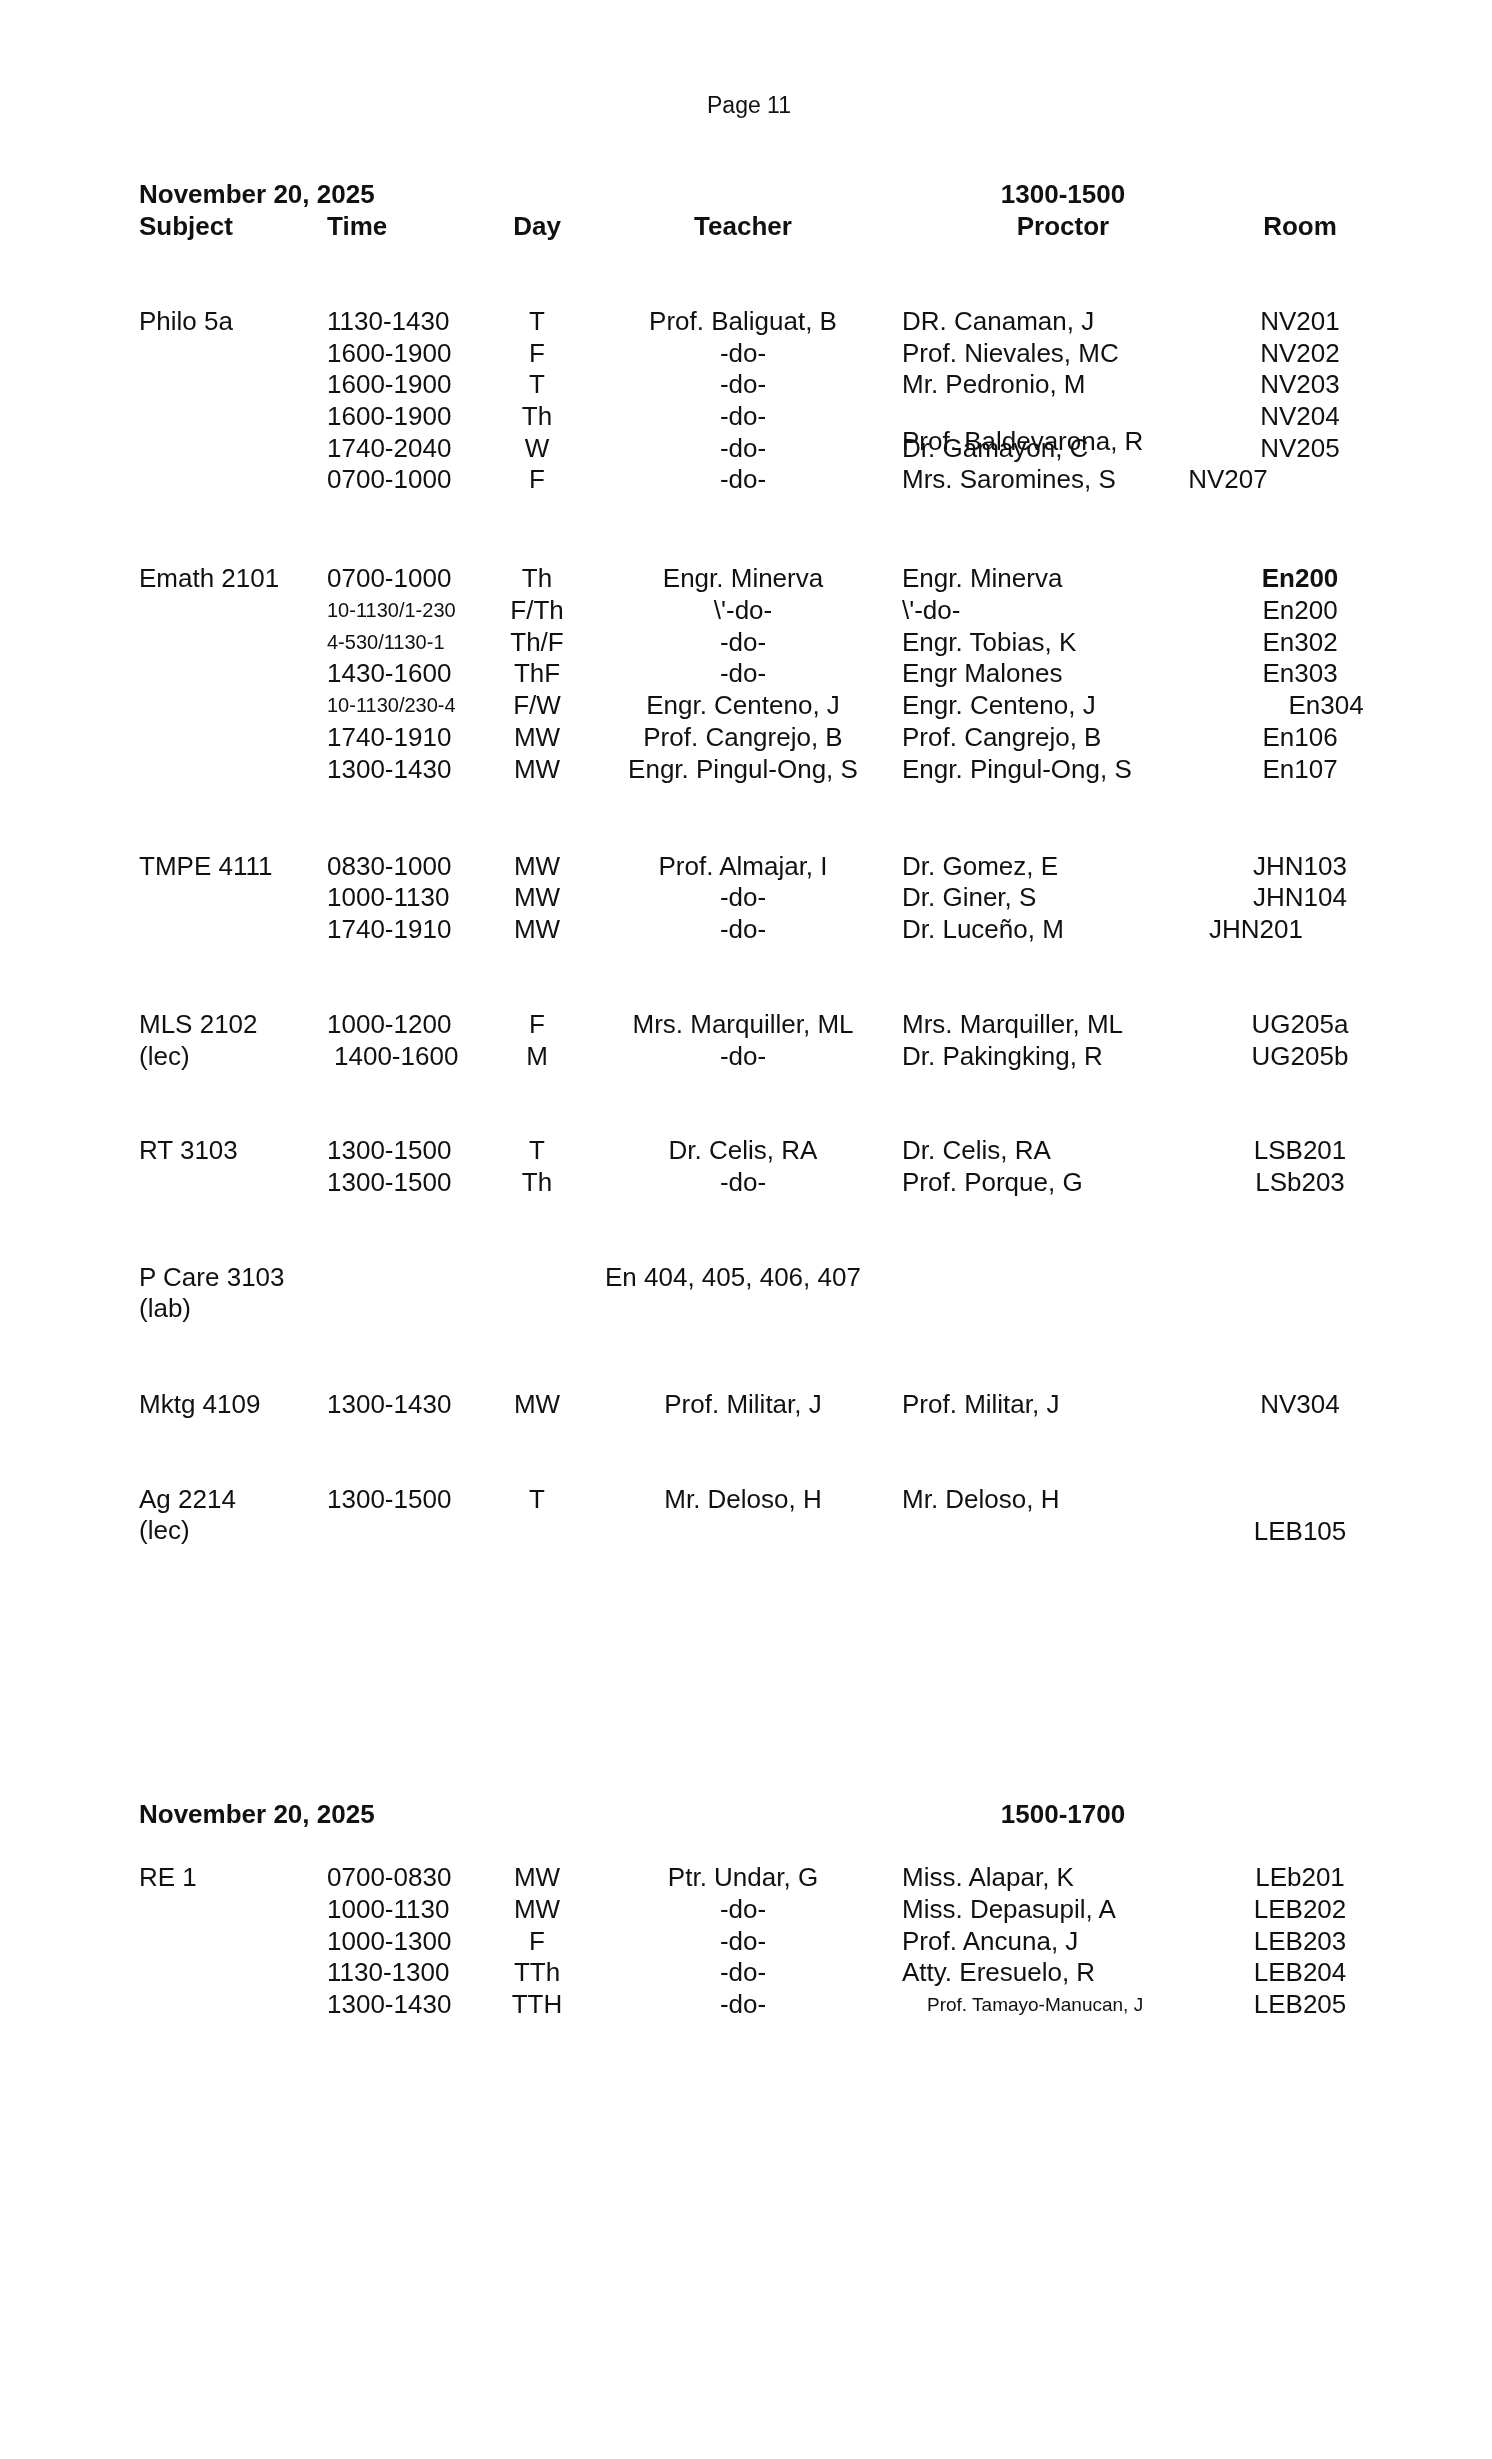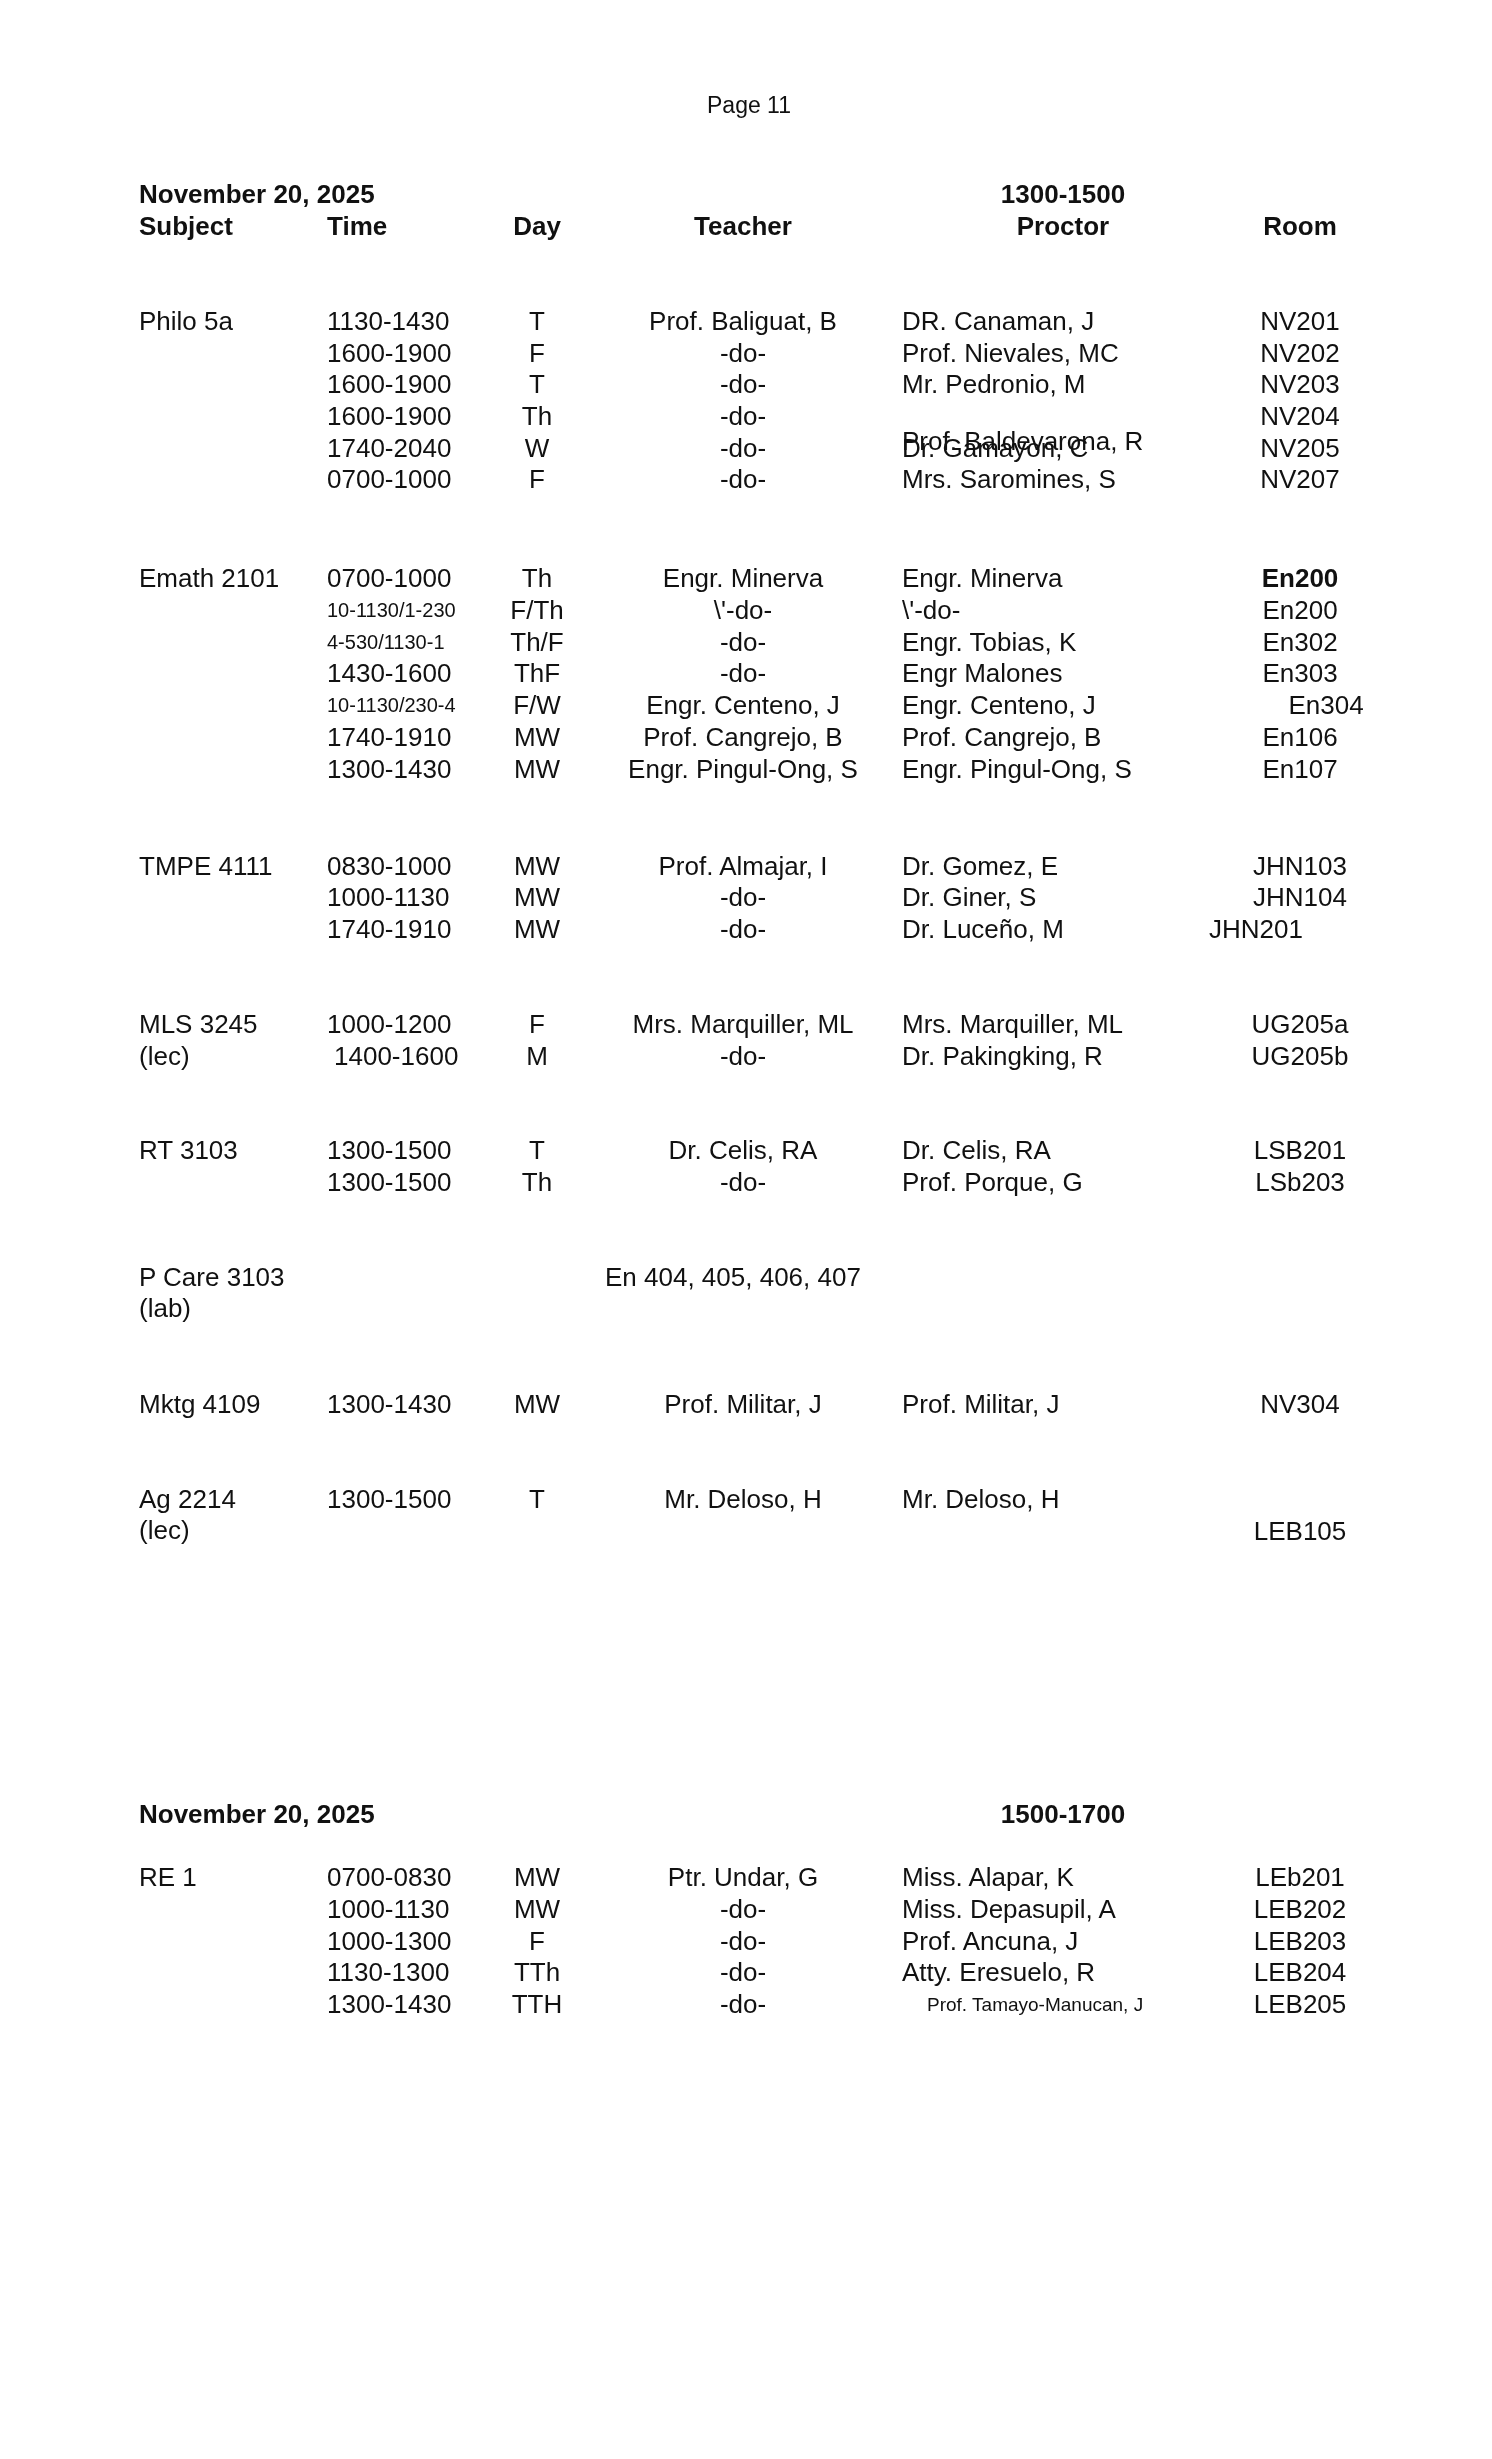--- a/index.html
+++ b/index.html
@@ -54,21 +54,21 @@
       <div class="t c" style="left: 1300px; top: 416px;">NV204</div>
       <div class="t " style="left: 327px; top: 448px;">1740-2040</div>
       <div class="t c" style="left: 537px; top: 448px;">W</div>
       <div class="t c" style="left: 743px; top: 448px;">-do-</div>
       <div class="t " style="left: 902px; top: 448px;">Dr. Gamayon, C</div>
       <div class="t c" style="left: 1300px; top: 448px;">NV205</div>
       <div class="t " style="left: 327px; top: 479px;">0700-1000</div>
       <div class="t c" style="left: 537px; top: 479px;">F</div>
       <div class="t c" style="left: 743px; top: 479px;">-do-</div>
       <div class="t " style="left: 902px; top: 479px;">Mrs. Saromines, S</div>
-      <div class="t c" style="left: 1300px; top: 479px;">NV207</div>
+      <div class="t c" style="left: 1228px; top: 479px;">NV207</div>
       <div class="t " style="left: 139px; top: 578px;">Emath 2101</div>
       <div class="t " style="left: 327px; top: 578px;">0700-1000</div>
       <div class="t c" style="left: 537px; top: 578px;">Th</div>
       <div class="t c" style="left: 743px; top: 578px;">Engr. Minerva</div>
       <div class="t " style="left: 902px; top: 578px;">Engr. Minerva</div>
       <div class="t c b" style="left: 1300px; top: 578px;">En200</div>
       <div class="t xs" style="left: 327px; top: 610px;">10-1130/1-230</div>
       <div class="t c" style="left: 537px; top: 610px;">F/Th</div>
       <div class="t c" style="left: 743px; top: 610px;">\'-do-</div>
       <div class="t " style="left: 902px; top: 610px;">\'-do-</div>
@@ -107,21 +107,21 @@
       <div class="t " style="left: 327px; top: 897px;">1000-1130</div>
       <div class="t c" style="left: 537px; top: 897px;">MW</div>
       <div class="t c" style="left: 743px; top: 897px;">-do-</div>
       <div class="t " style="left: 902px; top: 897px;">Dr. Giner, S</div>
       <div class="t c" style="left: 1300px; top: 897px;">JHN104</div>
       <div class="t " style="left: 327px; top: 929px;">1740-1910</div>
       <div class="t c" style="left: 537px; top: 929px;">MW</div>
       <div class="t c" style="left: 743px; top: 929px;">-do-</div>
       <div class="t " style="left: 902px; top: 929px;">Dr. Luceño, M</div>
       <div class="t c" style="left: 1256px; top: 929px;">JHN201</div>
-      <div class="t " style="left: 139px; top: 1024px;">MLS 3245</div>
+      <div class="t " style="left: 139px; top: 1024px;">MLS 2102</div>
       <div class="t " style="left: 139px; top: 1056px;">(lec)</div>
       <div class="t " style="left: 327px; top: 1024px;">1000-1200</div>
       <div class="t c" style="left: 537px; top: 1024px;">F</div>
       <div class="t c" style="left: 743px; top: 1024px;">Mrs. Marquiller, ML</div>
       <div class="t " style="left: 902px; top: 1024px;">Mrs. Marquiller, ML</div>
       <div class="t c" style="left: 1300px; top: 1024px;">UG205a</div>
       <div class="t " style="left: 334px; top: 1056px;">1400-1600</div>
       <div class="t c" style="left: 537px; top: 1056px;">M</div>
       <div class="t c" style="left: 743px; top: 1056px;">-do-</div>
       <div class="t " style="left: 902px; top: 1056px;">Dr. Pakingking, R</div>

